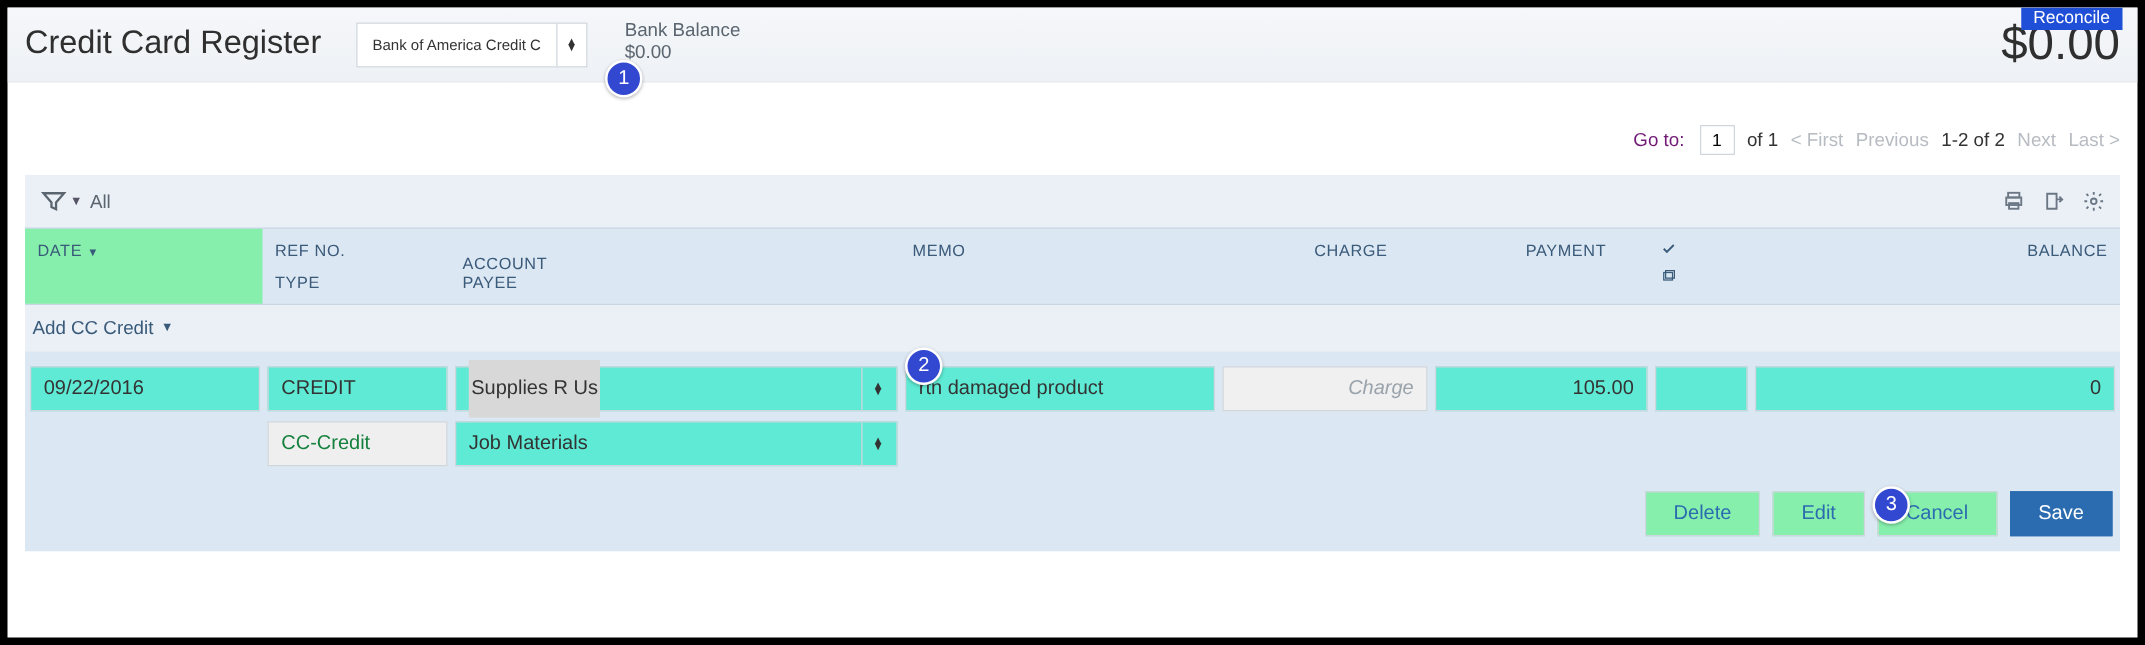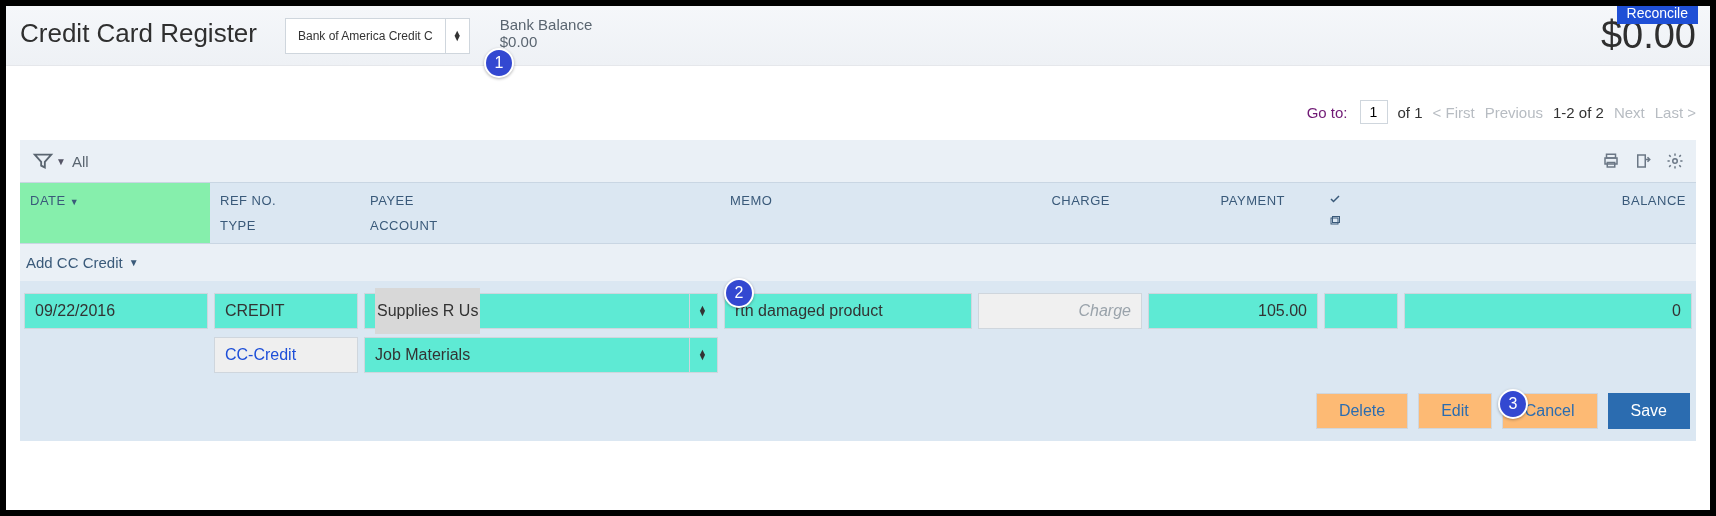--- a/index.html
+++ b/index.html
@@ -46,30 +46,30 @@
   .col-check{ width:80px; text-align:center;}
   .col-balance{ flex:1; text-align:right; padding-right:10px;}
   .sort-caret{font-size:9px; margin-left:4px;}
 
   .addrow { background:#eaf0f6; margin:0 14px; padding:10px 0 10px 6px; display:flex; align-items:center; color:#3a5a7a; font-size:15px;}
   .addrow .caret-dn{ font-size:10px; margin-left:6px;}
 
   .entry-area { background:#dbe7f2; margin:0 14px; padding:12px 2px 4px 2px;}
   .entry-row { display:flex; gap:6px; margin-bottom:8px; padding:0 2px;}
   .fld { background:#5eead4; border:1px solid #cfd6dd; height:36px; display:flex; align-items:center; padding:0 10px; font-size:16px; color:#333;}
-  .fld.disabled{ background:#efefef; color:#1d4ed8;}
+  .fld.disabled{ background:#efefef; color:#15803d;}
   .fld.readonly { background:#f0f0f0; color:#9aa3ab; font-style:italic; justify-content:flex-end;}
   .fld .sel-caret-s{ margin-left:auto; padding-left:8px; border-left:1px solid #cfd6dd; height:100%; display:flex; align-items:center;}
   .w-date{width:184px;} .w-ref{width:144px;} .w-payee{width:354px;} .w-memo{width:248px;}
   .w-charge{width:164px;} .w-payment{width:170px;} .w-check{width:74px;} .w-balance{flex:1;}
   .right-al{justify-content:flex-end;}
   .highlight-text{ background:#d8d8d8; padding:14px 2px;}
 
   .actions { display:flex; justify-content:flex-end; gap:10px; padding:12px 4px 8px 0;}
-  .btn { height:36px; padding:0 22px; font-size:16px; border:1px solid #cfd6dd; background:#fdba74; color:#2b6cb0; display:flex; align-items:center; cursor:pointer;}
+  .btn { height:36px; padding:0 22px; font-size:16px; border:1px solid #cfd6dd; background:#86efac; color:#2b6cb0; display:flex; align-items:center; cursor:pointer;}
   .btn.primary{ background:#2b6cb0; color:#fff; border-color:#2b6cb0;}
 
   .callout { position:absolute; width:30px;height:30px;border-radius:50%; background:#3348d1; color:#fff; font-size:16px; display:flex; align-items:center; justify-content:center; border:2px solid #fff; box-shadow:0 1px 3px rgba(0,0,0,.3); font-weight:500;}
   .c1{ top:42px; left:478px;} .c2{ top:272px; left:718px;} .c3{ top:383px; left:1492px;}
 
   .chk-ico, .attach-ico { display:block; margin:0 auto;}
 </style>
 </head>
 <body>
 
@@ -124,22 +124,22 @@
   </div>
 </div>
 
 <div class="thead">
   <div class="col col-date"><span>DATE</span><span class="sort-caret">▼</span></div>
   <div class="col col-ref two-line">
       <span>REF NO.</span>
       <span style="margin-top:10px">TYPE</span>
     </div>
   <div class="col col-payee two-line">
+      <span style="margin-top:10px">ACCOUNT</span>
       <span>PAYEE</span>
-      <span style="margin-top:10px">ACCOUNT</span>
     </div>
   <div class="col col-memo">MEMO</div>
   <div class="col col-charge">CHARGE</div>
   <div class="col col-payment">PAYMENT</div>
   <div class="col col-check two-line">
     <svg class="chk-ico" width="14" height="12" viewBox="0 0 24 24" fill="none" stroke="#3a5a7a" stroke-width="3">
         <path d="M4 12l5 5L20 6"></path>
       </svg>
     <svg class="attach-ico" style="margin-top:10px" width="14" height="12" viewBox="0 0 24 24" fill="none" stroke="#3a5a7a" stroke-width="2">
         <rect x="4" y="6" width="14" height="12"></rect>

